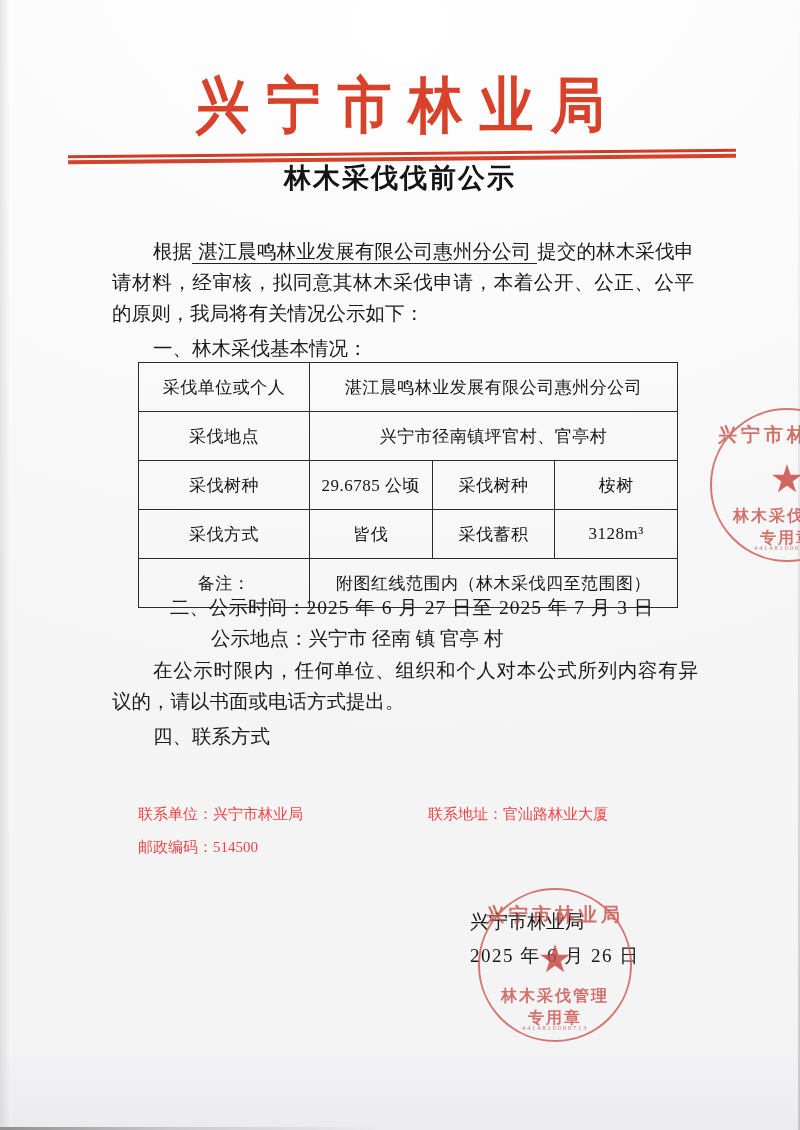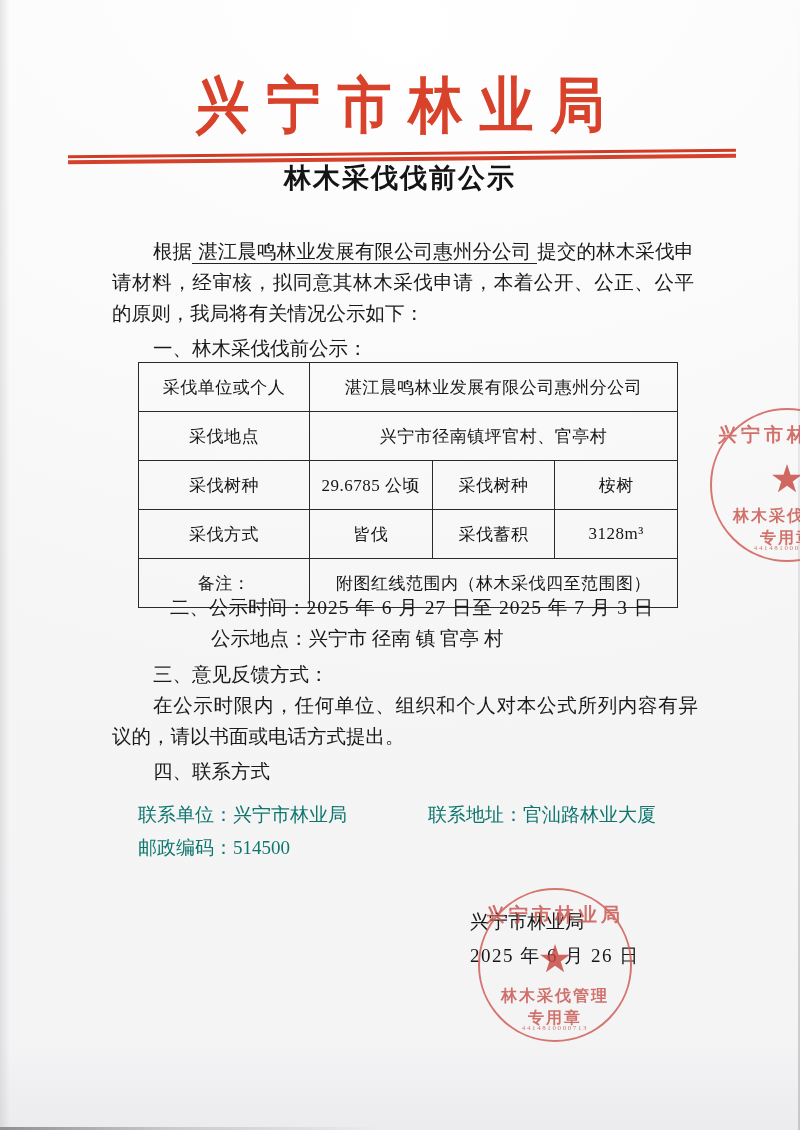--- a/index.html
+++ b/index.html
@@ -191,23 +191,23 @@
     text-align: justify;
     color: #1a1a1a;
   }
 
   
   .contacts {
     position: absolute;
     top: 798px;
     left: 138px;
     width: 560px;
-    font-size: 19px;
+    font-size: 15px;
     line-height: 33px;
-    color: #0f766e;
+    color: #ef4444;
   }
   .contact-row {
     display: flex;
   }
   .contact-col-left { width: 290px; }
   .contact-col-right { width: 270px; }
 
   
   .signature {
     position: absolute;
@@ -312,21 +312,21 @@
 
     <div class="rule-wrap">
       <div class="rule-thick"></div>
       <div class="rule-thin"></div>
     </div>
 
     <div class="doc-title">林木采伐伐前公示</div>
 
     <div class="body-block">
       <p class="para indent"><span>根据</span><span class="fill-underline">湛江晨鸣林业发展有限公司惠州分公司</span><span>提交的林木采伐申请材料，经审核，拟同意其林木采伐申请，本着公开、公正、公平的原则，我局将有关情况公示如下：</span></p>
-      <p class="para section-head">一、林木采伐伐前公示：</p>
+      <p class="para section-head">一、林木采伐基本情况：</p>
     </div>
 
     <div class="table-wrap">
       <table class="info">
         <tbody>
           <tr>
             <td class="label-cell">采伐单位或个人</td>
             <td colspan="3" class="wide-value">湛江晨鸣林业发展有限公司惠州分公司</td>
           </tr>
           <tr>
@@ -352,21 +352,20 @@
         </tbody>
       </table>
     </div>
 
     <div class="after-table">
       <div class="line-indent-1"><span>二、公示时间：</span><span class="gap-num">2025 年 6 月 27 日至 2025 年 7 月 3 日</span></div>
       <div class="line-indent-2"><span>公示地点：</span><span>兴宁市 径南 镇 官亭 村</span></div>
     </div>
 
     <div class="body-block-2">
-      <p class="para section-head">三、意见反馈方式：</p>
       <p class="para indent">在公示时限内，任何单位、组织和个人对本公式所列内容有异议的，请以书面或电话方式提出。</p>
       <p class="para section-head">四、联系方式</p>
     </div>
 
     <div class="contacts">
       <div class="contact-row">
         <div class="contact-col-left"><span>联系单位：</span><span>兴宁市林业局</span></div>
         <div class="contact-col-right"><span>联系地址：</span><span>官汕路林业大厦</span></div>
       </div>
       <div class="contact-row">

